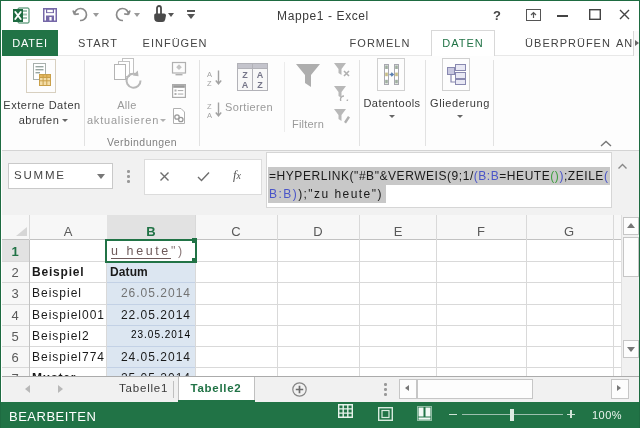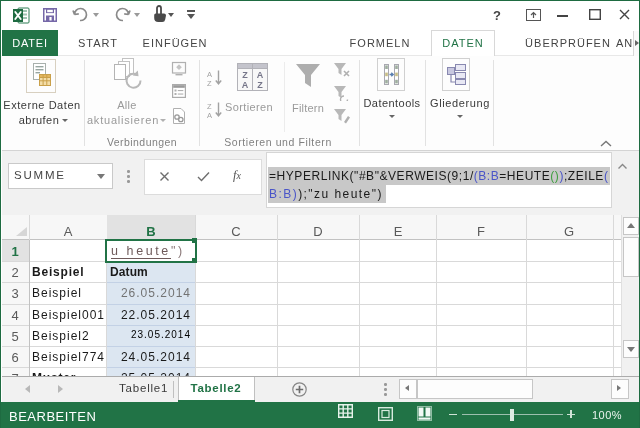--- a/index.html
+++ b/index.html
@@ -46,20 +46,21 @@
 
   <svg class="abs" style="left:151px;top:5px;" width="14" height="18" viewBox="0 0 14 18">
     <path d="M5 9 V3 a2 2 0 0 1 4 0 v6" fill="none" stroke="#4a4a4a" stroke-width="1.8"></path>
     <path d="M4 8.5 h8 a2 2 0 0 1 2 2 l-0.8 4 a3 3 0 0 1 -3 2.5 h-4 a4 4 0 0 1 -4 -4 v-3 a1.6 1.6 0 0 1 1.8 -1.5 z" fill="#4a4a4a"></path>
   </svg>
   <div class="abs" style="left:167px;top:13px;width:0;height:0;border-left:3.5px solid transparent;border-right:3.5px solid transparent;border-top:4.5px solid #555;"></div>
 
   <div class="abs" style="left:186px;top:10px;width:8px;height:1.6px;background:#555;"></div>
   <div class="abs" style="left:186px;top:14px;width:0;height:0;border-left:4px solid transparent;border-right:4px solid transparent;border-top:5px solid #555;"></div>
 
+  <div class="abs ctr" style="left:322px;top:9px;font-size:12px;color:#3a3a3a;letter-spacing:0.6px;">Mappe1 - Excel</div>
 
   <div class="abs" style="left:492px;top:8px;font-size:13px;font-weight:bold;color:#444;">?</div>
   <svg class="abs" style="left:525px;top:9px;" width="15" height="12" viewBox="0 0 15 12">
     <rect x="0.5" y="0.5" width="14" height="11" fill="none" stroke="#555" stroke-width="1"></rect>
     <path d="M7.5 9 L7.5 4 M5 6 L7.5 3.5 L10 6" fill="none" stroke="#555" stroke-width="1.2"></path>
   </svg>
   <div class="abs" style="left:556px;top:15px;width:11px;height:1.5px;background:#444;"></div>
   <svg class="abs" style="left:588px;top:9px;" width="12" height="11" viewBox="0 0 12 11">
     <rect x="0.7" y="0.7" width="10.6" height="9.6" fill="none" stroke="#444" stroke-width="1.4"></rect>
   </svg>
@@ -150,35 +151,34 @@
     <line x1="15.5" y1="0.5" x2="15.5" y2="27.5" stroke="#b2b2b8"></line>
     <text x="8" y="15" font-size="9" font-weight="bold" fill="#757589" text-anchor="middle" font-family="Liberation Sans">Z</text>
     <text x="8" y="25" font-size="9" font-weight="bold" fill="#757589" text-anchor="middle" font-family="Liberation Sans">A</text>
     <text x="23" y="15" font-size="9" font-weight="bold" fill="#757589" text-anchor="middle" font-family="Liberation Sans">A</text>
     <text x="23" y="25" font-size="9" font-weight="bold" fill="#757589" text-anchor="middle" font-family="Liberation Sans">Z</text>
   </svg>
   <div class="abs ctr" style="left:248px;top:101px;font-size:11px;color:#9a9a9a;letter-spacing:0.35px;">Sortieren</div>
   <svg class="abs" style="left:294px;top:63px;" width="26" height="27" viewBox="0 0 26 27">
     <path d="M1 1 L25 1 L16 12 L16 24 L10 20 L10 12 Z" fill="#aeaeae"></path>
   </svg>
-  <div class="abs ctr" style="left:307px;top:102px;font-size:11px;color:#9a9a9a;letter-spacing:0.2px;">Filtern</div>
+  <div class="abs ctr" style="left:307px;top:118px;font-size:11px;color:#9a9a9a;letter-spacing:0.2px;">Filtern</div>
 
   <svg class="abs" style="left:332px;top:62px;" width="18" height="16" viewBox="0 0 18 16">
     <path d="M1 1 L13 1 L8.5 7 L8.5 13 L5.5 11 L5.5 7 Z" fill="#b8b8b8"></path>
     <path d="M11 9 L16 14 M16 9 L11 14" stroke="#b0b0b0" stroke-width="1.6"></path>
   </svg>
   <svg class="abs" style="left:332px;top:85px;" width="18" height="16" viewBox="0 0 18 16">
     <path d="M1 1 L13 1 L8.5 7 L8.5 13 L5.5 11 L5.5 7 Z" fill="#b8b8b8"></path>
     <path d="M11 11 a3.5 3.5 0 1 0 3.5 3.5" fill="none" stroke="#b0b0b0" stroke-width="1.4"></path>
   </svg>
   <svg class="abs" style="left:332px;top:108px;" width="18" height="17" viewBox="0 0 18 17">
     <path d="M1 1 L13 1 L8.5 7 L8.5 13 L5.5 11 L5.5 7 Z" fill="#b8b8b8"></path>
     <path d="M11 14 L15 8 L17 9.5 L13 15.5 Z" fill="#b0b0b0"></path>
   </svg>
-  <div class="abs ctr" style="left:277px;top:136px;font-size:10.5px;color:#808080;letter-spacing:0.6px;">Sortieren und Filtern</div>
 
   <div class="abs" style="left:376px;top:58px;width:28px;height:33px;border:1px solid #d0d0d0;box-sizing:border-box;"></div>
   <svg class="abs" style="left:383px;top:64px;" width="15" height="21" viewBox="0 0 15 21">
     <rect x="0.5" y="0.5" width="4" height="20" fill="#fff" stroke="#a8a8b0" stroke-width="1"></rect>
     <rect x="1.2" y="1.4" width="2.6" height="3.6" fill="#9fae9f"></rect>
     <rect x="1.2" y="8.6" width="2.6" height="3.6" fill="#c8bd86"></rect>
     <rect x="1.2" y="15.8" width="2.6" height="3.6" fill="#9fae9f"></rect>
     <rect x="10.5" y="0.5" width="4" height="20" fill="#fff" stroke="#a8a8b0" stroke-width="1"></rect>
     <rect x="11.2" y="1.4" width="2.6" height="3.6" fill="#9fae9f"></rect>
     <rect x="11.2" y="8.6" width="2.6" height="3.6" fill="#c8bd86"></rect>

